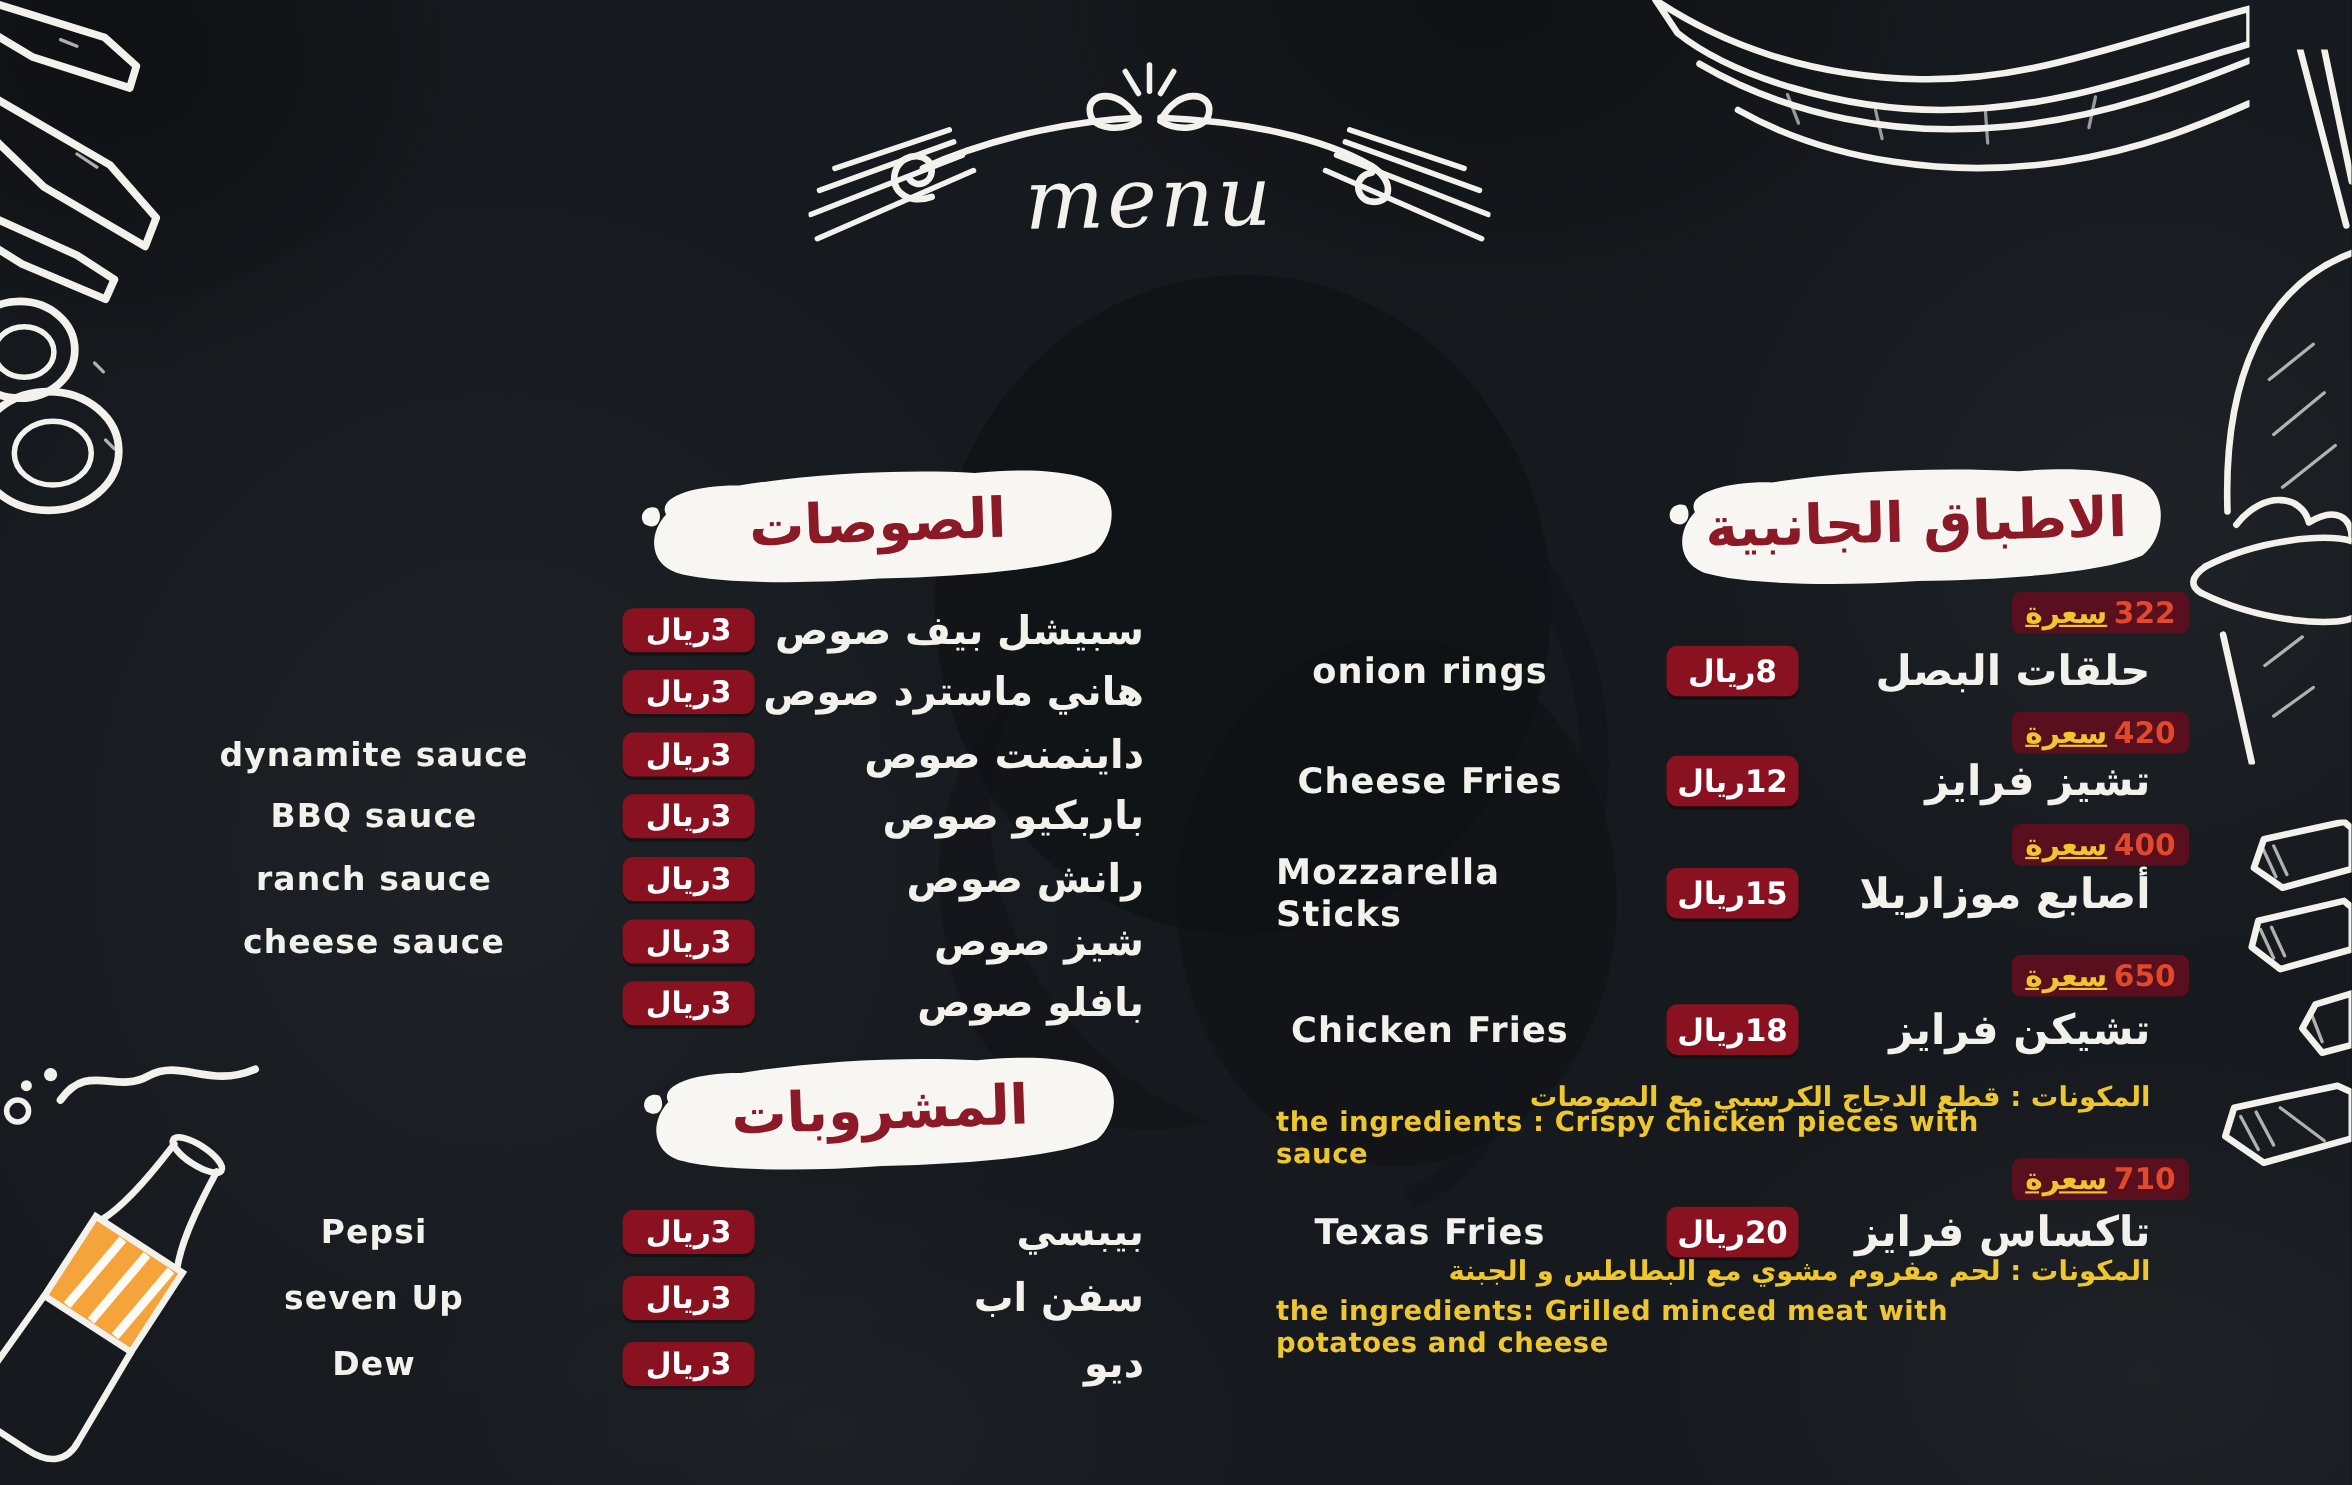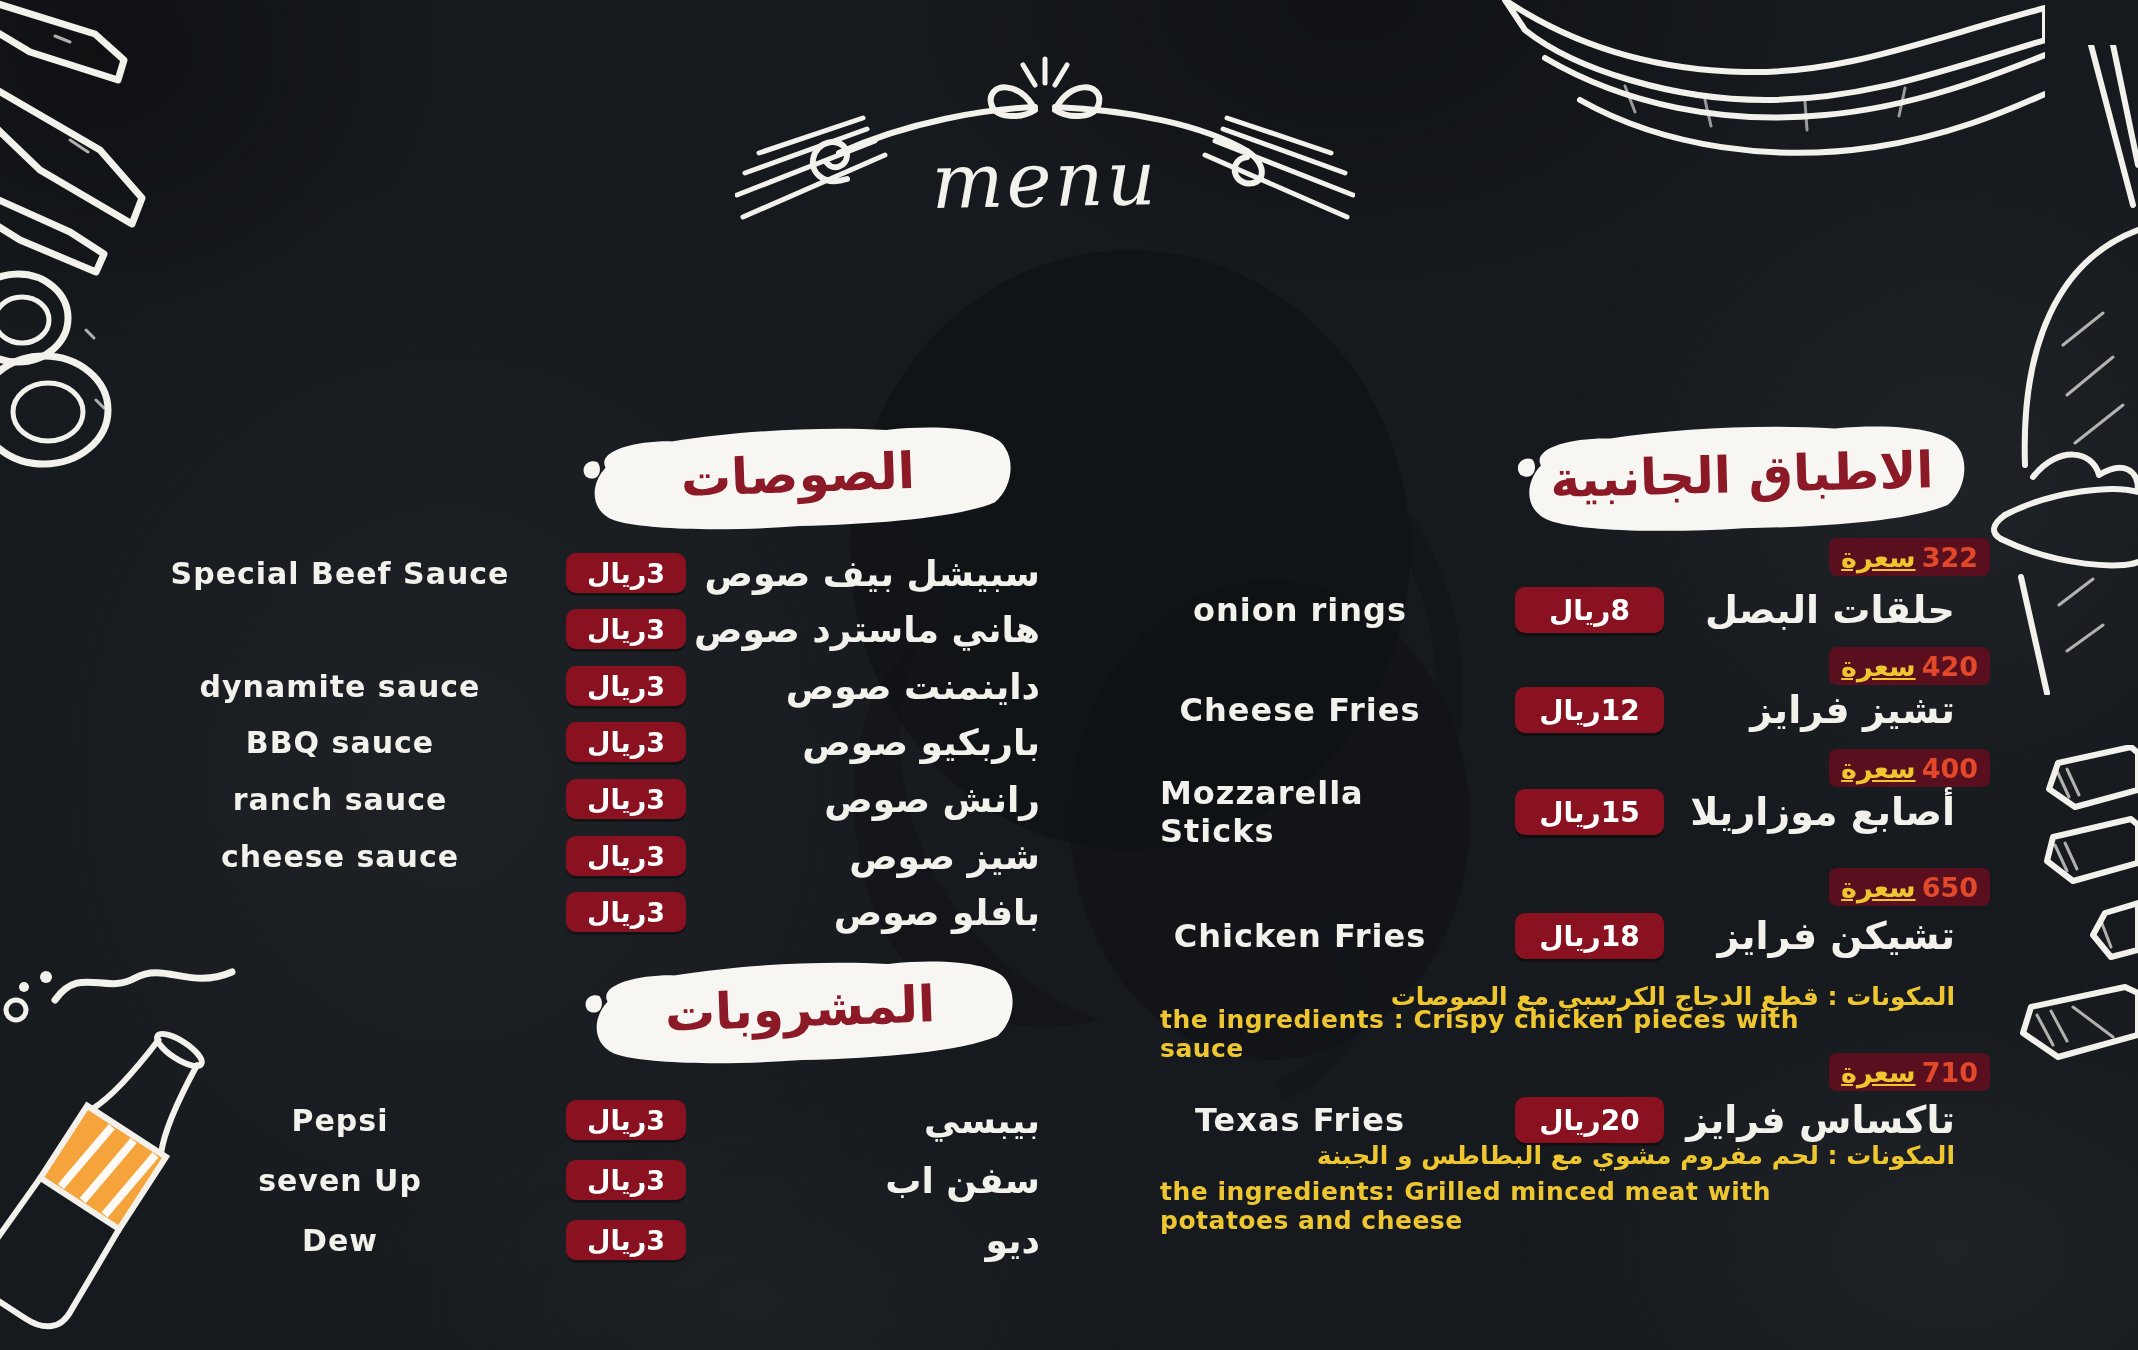--- a/index.html
+++ b/index.html
@@ -22,21 +22,21 @@
   .sauce-row,.drink-row{left:170px;width:870px;height:44px;}
   .side-row{left:1160px;width:840px;}
   .en{position:absolute;left:0;top:0;bottom:0;display:flex;align-items:center;justify-content:center;
       font-weight:700;color:var(--ink);letter-spacing:1px;}
   .sauce-row .en,.drink-row .en{width:340px;font-size:30px;}
   .side-row .en{width:280px;font-size:32px;}
   .price-badge{position:absolute;display:flex;align-items:center;justify-content:center;
       background:var(--red-badge);border-radius:10px;color:#fff;font-weight:700;direction:rtl;
       box-shadow:0 3px 0 rgba(0,0,0,.35);}
   .sauce-row .price-badge,.drink-row .price-badge{left:396px;top:2px;width:120px;height:40px;font-size:27px;}
-  .side-row .price-badge{left:355px;top:3px;width:149px;height:46px;font-size:28px;}
+  .side-row .price-badge{left:355px;top:3px;width:120px;height:46px;font-size:28px;}
   .ar{position:absolute;right:0;top:0;bottom:0;display:flex;align-items:center;justify-content:flex-end;
       direction:rtl;font-weight:700;color:var(--ink);}
   .sauce-row .ar,.drink-row .ar{font-size:36px;}
   .side-row .ar{right:45px;font-size:38px;}
   .cal-chip{position:absolute;right:148px;height:38px;display:flex;align-items:center;direction:rtl;gap:6px;
       background:var(--cal-bg);border-radius:8px;padding:0 12px;font-weight:700;font-size:27px;}
   .cal-chip .cal-num{color:var(--cal-num);}
   .cal-chip .cal-unit{color:var(--yellow);text-decoration:underline;}
   .ing-ar{position:absolute;right:183px;height:36px;display:flex;align-items:center;direction:rtl;
       color:var(--yellow);font-weight:700;font-size:25px;}
@@ -195,21 +195,20 @@
 
   <div class="brush-header" style="left:578px;top:418px;transform:rotate(-2deg);">
     <svg viewBox="0 0 440 110">
       <path fill="var(--brush)" d="M28,38 C20,22 55,12 95,14 C160,6 240,4 310,10 C370,6 420,14 428,32 C438,48 432,74 416,86 C380,100 300,104 220,103 C150,106 70,102 38,92 C12,84 10,56 28,38 Z"></path>
       <path fill="var(--brush)" d="M8,46 C2,38 10,28 20,32 C26,40 20,54 8,46 Z"></path>
     </svg>
     <span class="hdr-text" lang="ar">الصوصات</span>
   </div>
 
   <div class="mrow sauce-row" style="top:551px">
-    <span class="en">Special Beef Sauce</span>
     <span class="price-badge">3ريال</span>
     <span class="ar" lang="ar">سبيشل بيف صوص</span>
   </div>
   <div class="mrow sauce-row" style="top:607px">
     <span class="price-badge">3ريال</span>
     <span class="ar" lang="ar">هاني ماسترد صوص</span>
   </div>
   <div class="mrow sauce-row" style="top:664px">
     <span class="en">dynamite sauce</span>
     <span class="price-badge">3ريال</span>

